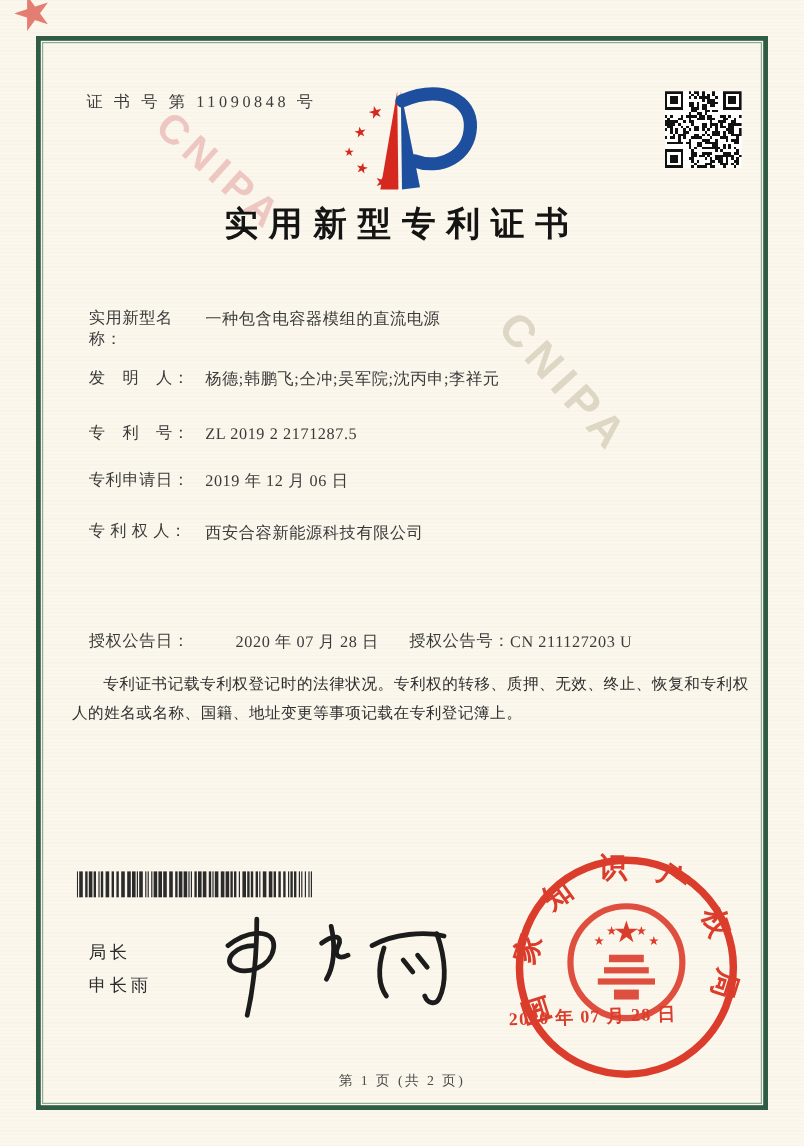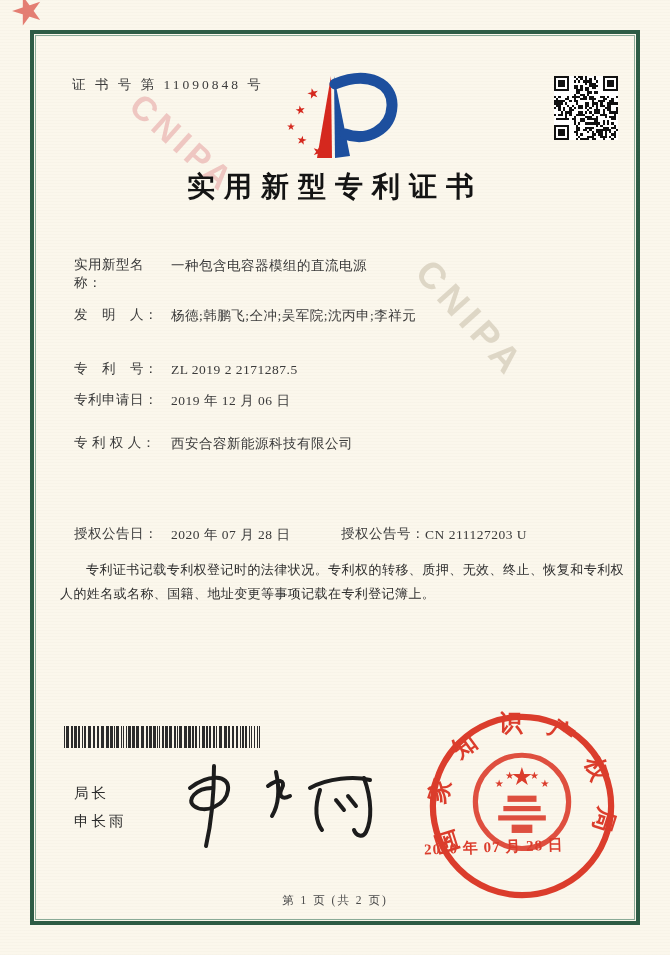--- a/index.html
+++ b/index.html
@@ -28,21 +28,21 @@
   .cert-no{position:absolute;left:72px;top:76px;font-size:13.5px;letter-spacing:3px;
       color:#3c3c3c;z-index:3;}
   .qr{position:absolute;right:52px;top:76px;width:64px;height:64px;z-index:3;}
   .logo{position:absolute;left:50%;top:68px;transform:translateX(-50%);z-index:3;}
   .title{position:absolute;left:0;right:0;top:168px;text-align:center;z-index:3;
       font-size:28px;font-weight:bold;letter-spacing:9px;color:#141414;}
   
   .row{position:absolute;left:74px;right:44px;z-index:3;font-size:13.5px;
       color:#3a3a3a;letter-spacing:0.5px;display:flex;align-items:flex-start;}
   .flabel{display:inline-block;width:97px;flex:0 0 97px;}
-  .fvalue{display:inline-block;line-height:1.55;}
+  .fvalue{display:inline-block;line-height:1.55;text-align:center;}
   
   .paras{position:absolute;left:60px;right:46px;top:558px;z-index:3;}
   .paras p{margin:0;font-size:13px;line-height:1.85;letter-spacing:0.4px;
       color:#2e2e2e;text-indent:2em;text-align:justify;}
   
   .barcode{position:absolute;left:64px;top:726px;z-index:3;}
   .sig-title{position:absolute;left:74px;top:784px;font-size:14.5px;color:#2c2c2c;
       letter-spacing:3px;z-index:3;}
   .sig-name{position:absolute;left:74px;top:812px;font-size:14.5px;color:#2c2c2c;
       letter-spacing:3px;z-index:3;}
@@ -395,21 +395,21 @@
   <div class="title">实用新型专利证书</div>
 
   <div class="row" style="top:256px">
     <span class="flabel">实用新型名称：</span>
     <span class="fvalue">一种包含电容器模组的直流电源</span>
   </div>
   <div class="row" style="top:306px">
     <span class="flabel">发　明　人：</span>
     <span class="fvalue">杨德;韩鹏飞;仝冲;吴军院;沈丙申;李祥元</span>
   </div>
-  <div class="row" style="top:360px">
+  <div class="row" style="top:352px">
     <span class="flabel">专　利　号：</span>
     <span class="fvalue">ZL 2019 2 2171287.5</span>
   </div>
   <div class="row" style="top:391px">
     <span class="flabel">专利申请日：</span>
     <span class="fvalue">2019 年 12 月 06 日</span>
   </div>
   <div class="row" style="top:434px">
     <span class="flabel">专 利 权 人：</span>
     <span class="fvalue">西安合容新能源科技有限公司</span>

